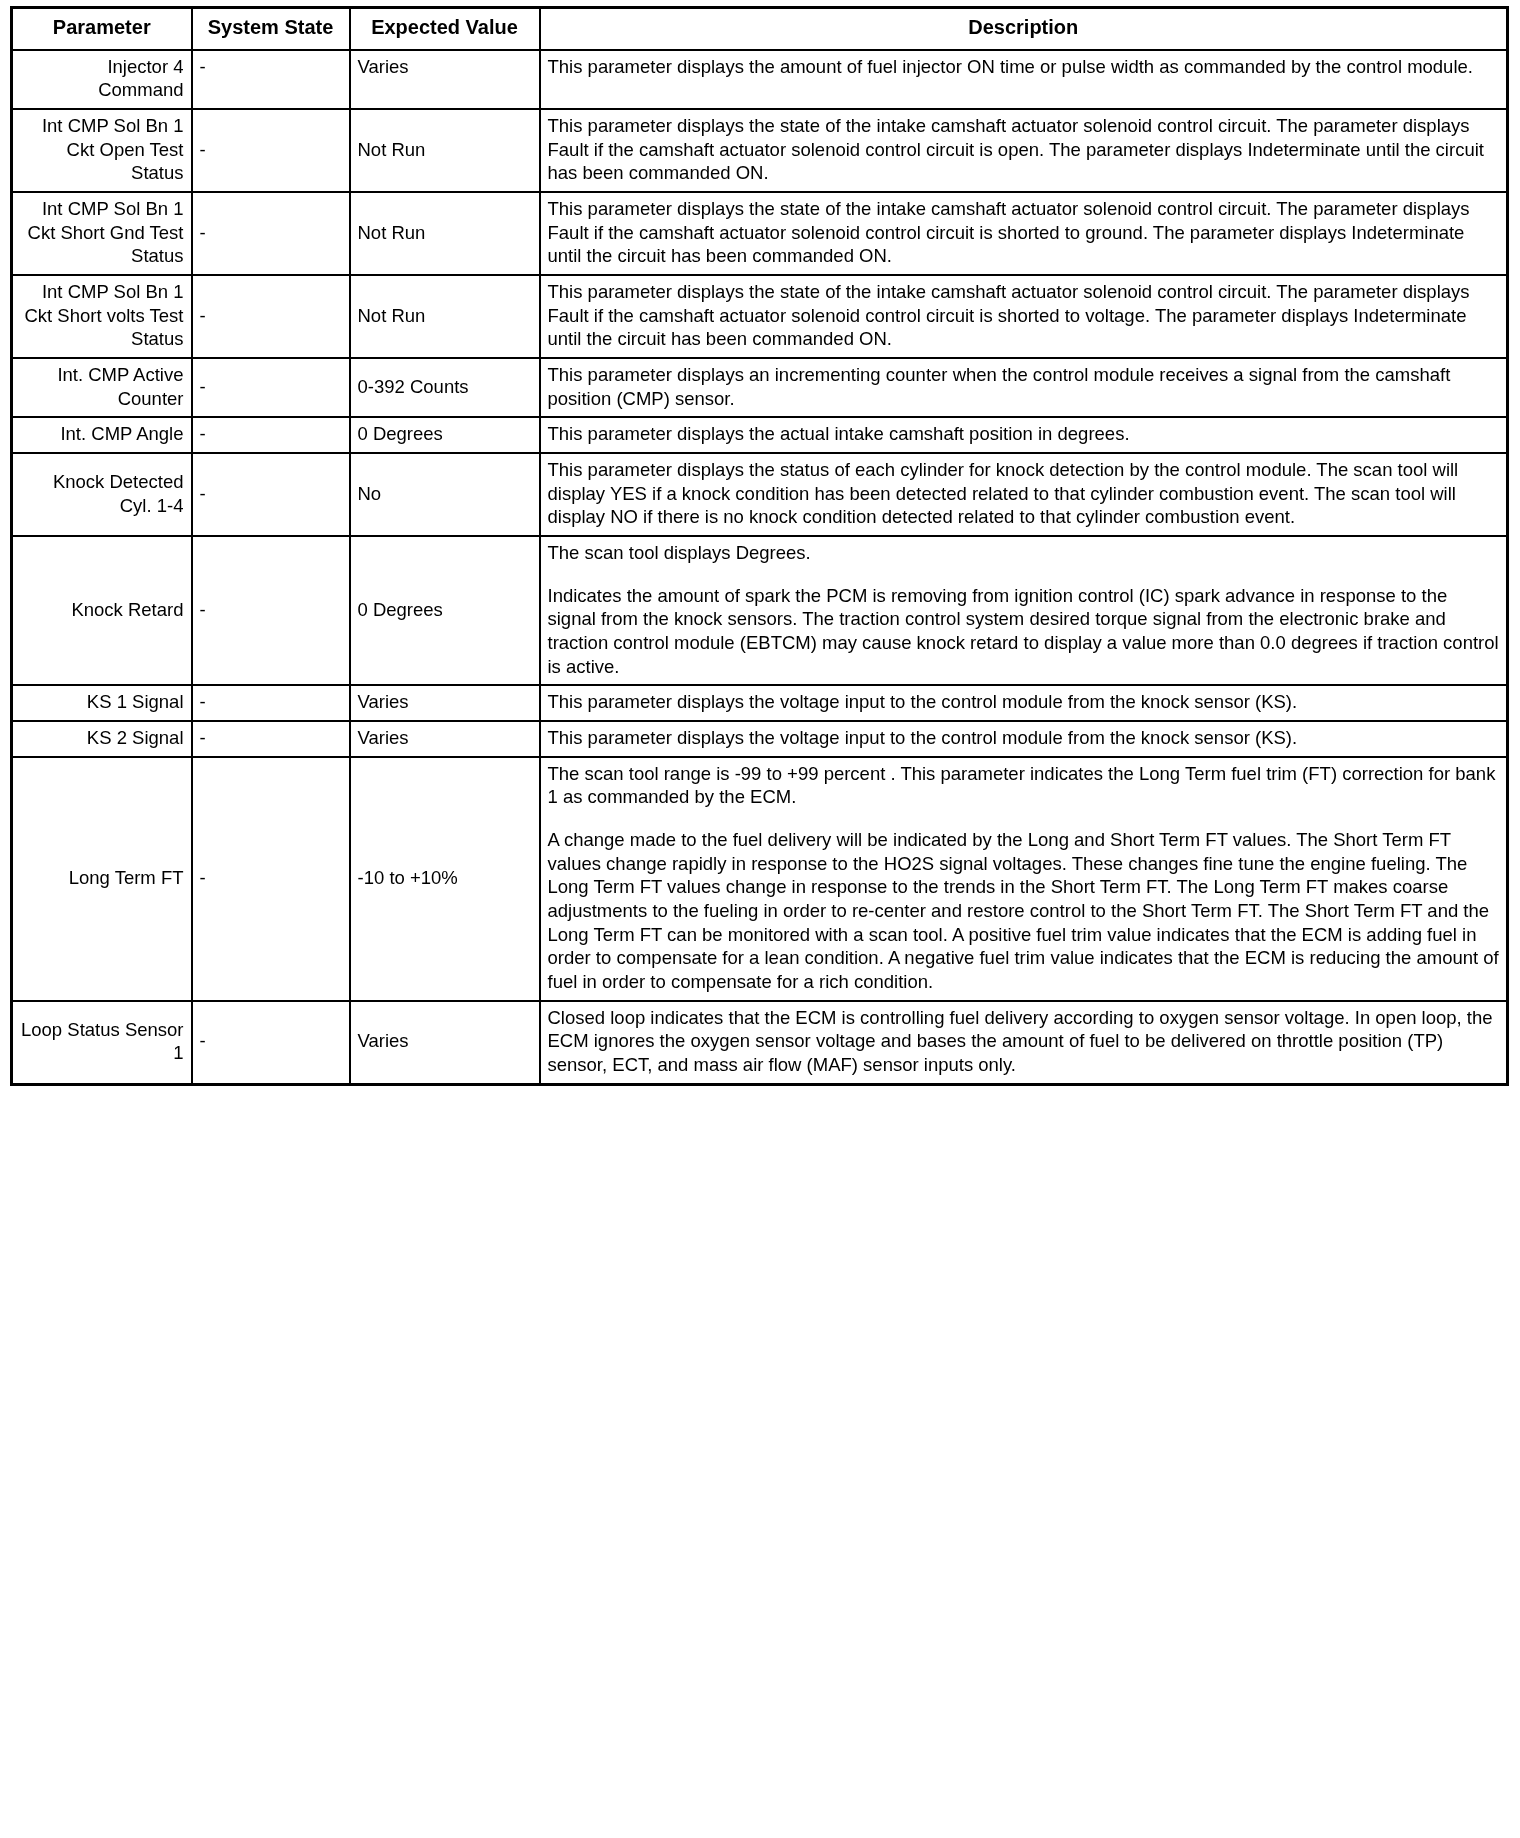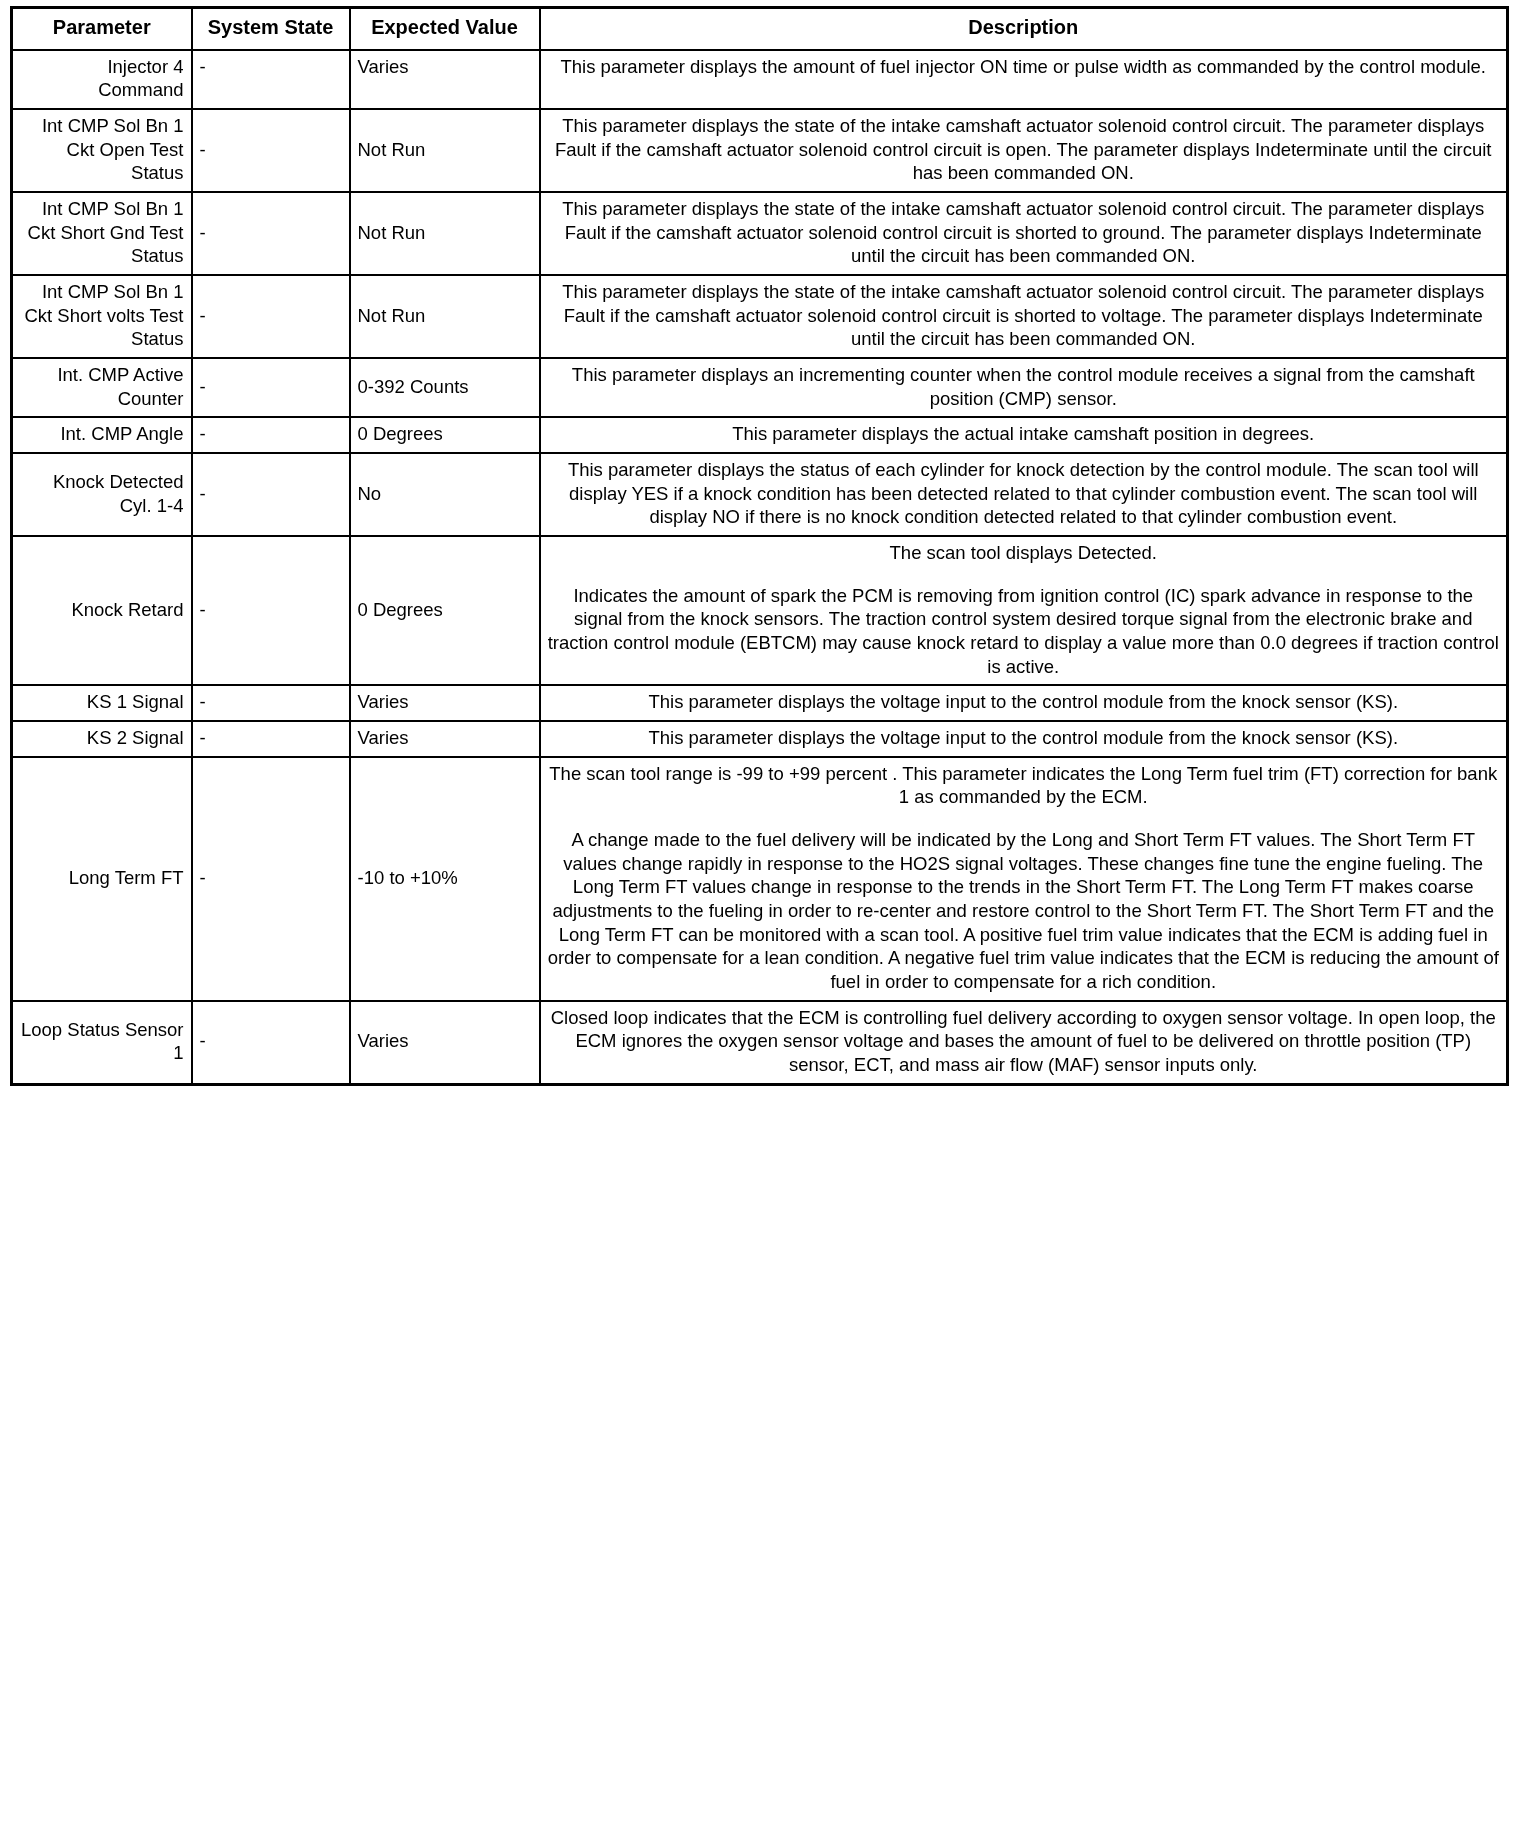--- a/index.html
+++ b/index.html
@@ -39,21 +39,21 @@
   table.param-table thead th {
     text-align: center;
     font-weight: bold;
     font-size: 20px;
     padding: 6px 6px 8px 6px;
     vertical-align: middle;
   }
   td.cell-param { vertical-align: top; text-align: right; }
   td.cell-state { vertical-align: top; }
   td.cell-value { vertical-align: top; }
-  td.cell-desc { vertical-align: top; text-align: center; }
+  td.cell-desc { vertical-align: top; }
 
   
   tr.vmid td.cell-param,
   tr.vmid td.cell-state,
   tr.vmid td.cell-value { vertical-align: middle; }
 
   .desc-p { margin: 0 0 0 0; }
   .desc-p + .desc-p { margin-top: 19px; }
 </style>
 </head>
@@ -130,21 +130,21 @@
           <td class="cell-value">No</td>
           <td class="cell-desc">
             <p class="desc-p">This parameter displays the status of each cylinder for knock detection by the control module. The scan tool will display YES if a knock condition has been detected related to that cylinder combustion event. The scan tool will display NO if there is no knock condition detected related to that cylinder combustion event.</p>
           </td>
         </tr>
         <tr class="vmid">
           <td class="cell-param">Knock Retard</td>
           <td class="cell-state">-</td>
           <td class="cell-value">0 Degrees</td>
           <td class="cell-desc">
-            <p class="desc-p">The scan tool displays Detected.</p>
+            <p class="desc-p">The scan tool displays Degrees.</p>
             <p class="desc-p">Indicates the amount of spark the PCM is removing from ignition control (IC) spark advance in response to the signal from the knock sensors. The traction control system desired torque signal from the electronic brake and traction control module (EBTCM) may cause knock retard to display a value more than 0.0 degrees if traction control is active.</p>
           </td>
         </tr>
         <tr class="vmid">
           <td class="cell-param">KS 1 Signal</td>
           <td class="cell-state">-</td>
           <td class="cell-value">Varies</td>
           <td class="cell-desc">
             <p class="desc-p">This parameter displays the voltage input to the control module from the knock sensor (KS).</p>
           </td>

